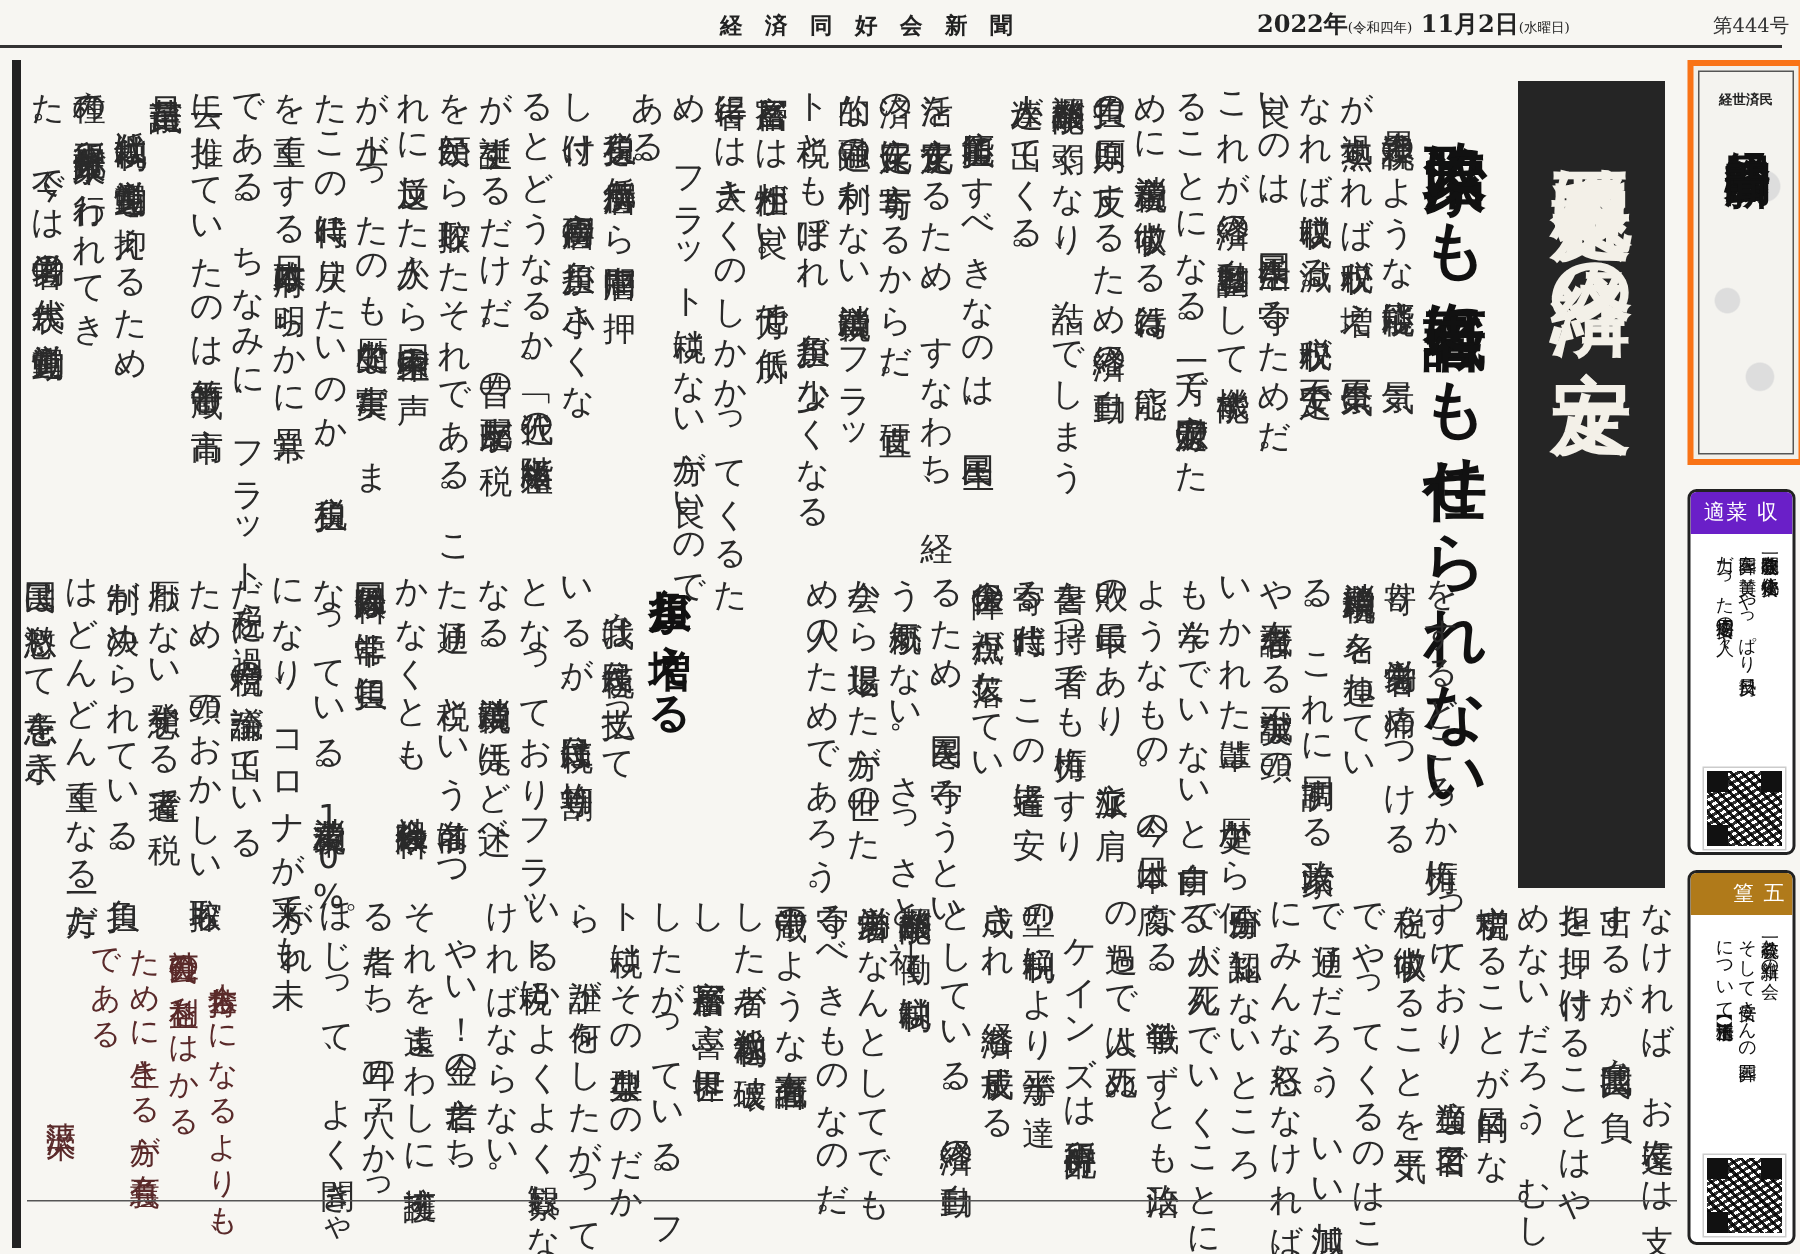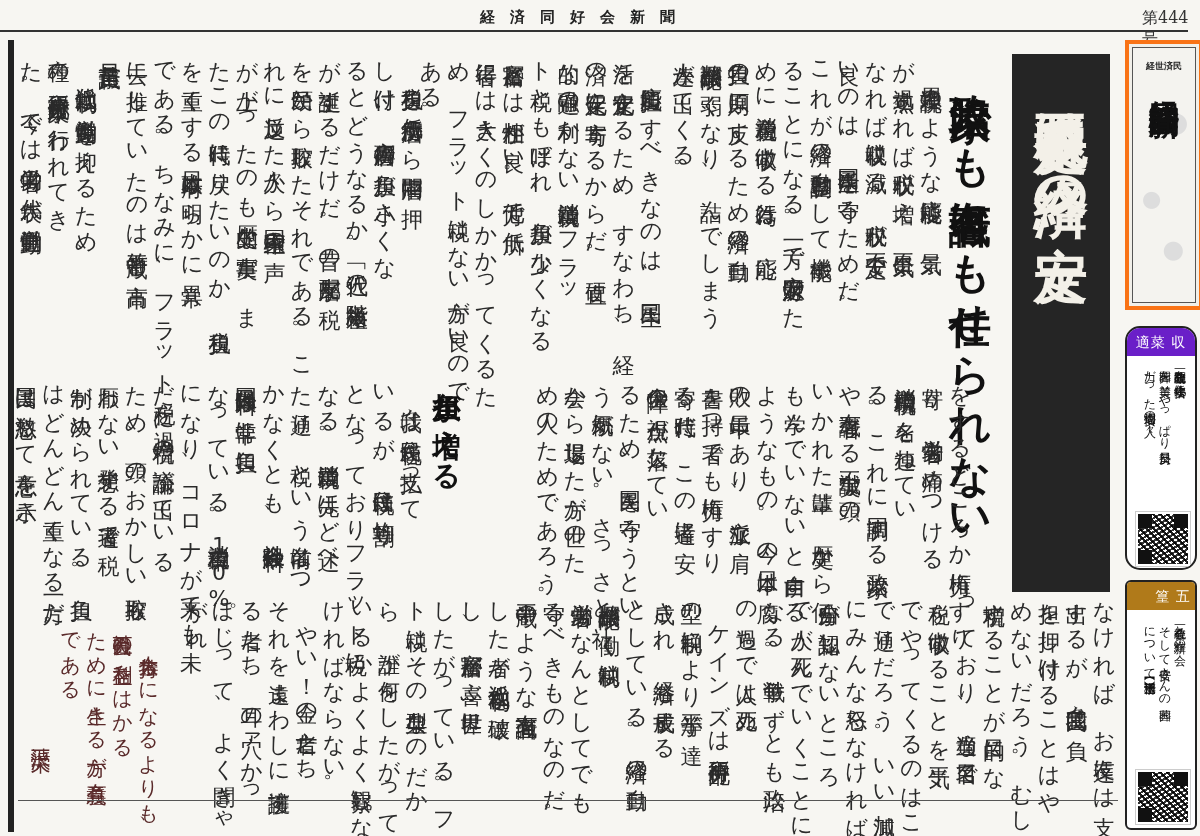--- a/index.html
+++ b/index.html
@@ -3,21 +3,21 @@
 <meta charset="utf-8">
 <style>
   html,body{margin:0;padding:0;}
   body{width:1200px;height:836px;background:#f7f6f2;position:relative;overflow:hidden;
        font-family:"DejaVu Serif","Liberation Serif",serif;color:#222;}
   .hdr{position:absolute;left:0;top:0;width:1200px;height:32px;}
   .hdr-line{position:absolute;left:0;top:30px;width:1188px;height:2px;background:#333;}
   .hdr-title{position:absolute;left:480px;top:8px;font-size:15px;letter-spacing:15px;font-weight:bold;color:#222;}
   .hdr-date{position:absolute;left:838px;top:6px;font-size:16px;font-weight:bold;color:#222;}
   .hdr-date small{font-size:9px;font-weight:normal;}
-  .hdr-issue{position:absolute;left:1142px;top:8px;font-size:16px;color:#333;}
+  .hdr-issue{position:absolute;left:1142px;top:8px;font-size:13px;color:#333;}
   .leftbar{position:absolute;left:8px;top:40px;width:6px;height:792px;background:#222;}
   .vcol{position:absolute;writing-mode:vertical-rl;text-orientation:upright;font-family:"DejaVu Sans","Liberation Sans",sans-serif;
         font-size:22px;line-height:27.5px;letter-spacing:1.5px;color:#2a2a2a;white-space:pre;}
   .rule{position:absolute;height:1px;background:#555;}
   .headline-box{position:absolute;left:1012px;top:54px;width:98px;height:538px;background:#252525;}
   .headline{position:absolute;left:1022px;top:70px;writing-mode:vertical-rl;text-orientation:upright;
             font-family:"DejaVu Sans","Liberation Sans",sans-serif;font-weight:bold;font-size:54px;letter-spacing:1px;color:#f3f0e8;line-height:78px;}
   .subhead{position:absolute;left:948px;top:62px;writing-mode:vertical-rl;text-orientation:upright;
            font-family:"DejaVu Serif","Liberation Serif",serif;font-weight:bold;font-size:42px;line-height:44px;letter-spacing:2px;color:#111;}
   .subhead2{position:absolute;left:430px;top:370px;writing-mode:vertical-rl;text-orientation:upright;
@@ -47,20 +47,24 @@
   .quote{position:absolute;writing-mode:vertical-rl;text-orientation:upright;font-family:"DejaVu Sans","Liberation Sans",sans-serif;
          font-size:20px;line-height:26px;letter-spacing:1.5px;color:#5a2a2a;white-space:pre;}
   .quote-author{position:absolute;writing-mode:vertical-rl;text-orientation:upright;font-family:"DejaVu Sans","Liberation Sans",sans-serif;
                 font-size:20px;letter-spacing:3px;color:#5a2a2a;}
 </style>
 </head>
 <body>
 
 <div class="hdr">
   <div class="hdr-title">経済同好会新聞</div>
+  <div class="hdr-date">
+    <span>2022年</span><small>(令和四年)</small>
+    <span>11月2日</span><small>(水曜日)</small>
+  </div>
   <div class="hdr-issue">第444号</div>
   <div class="hdr-line"></div>
 </div>
 
 <div class="leftbar"></div>
 
 <div class="headline-box"></div>
 <div class="headline">税収不安定は経済の安定</div>
 <div class="subhead">政治家にも有識者にも任せられない</div>
 
@@ -177,21 +181,21 @@
 
 <div class="sidebar">
   <div class="mast">
     <div class="mast-inner">
       <div class="mast-small">経世済民</div>
       <div class="mast-big">経済同好会新聞</div>
     </div>
   </div>
   <div class="mast-org">経世済民同好会</div>
 
-  <div class="ad" style="top:290px;height:240px;border-radius:15px;">
+  <div class="ad" style="top:290px;height:240px;">
     <div class="ad-head" style="background:#6a1fc8;">適菜 収</div>
     <div class="ad-text" id="ad1" style="right:8px;top:34px;height:150px;">統一教会問題を矮小化・安倍
 国葬を賛美　やっぱり反日勢
 力だった安倍周辺の人々</div>
     <div class="qr" style="top:184px;"></div>
   </div>
 
   <div class="ad" style="top:544px;height:246px;">
     <div class="ad-head" style="background:#b07a1a;padding-left:24px;">篁 五郎</div>
     <div class="ad-text" id="ad2" style="right:8px;top:36px;height:150px;">統一教会と維新の会、

